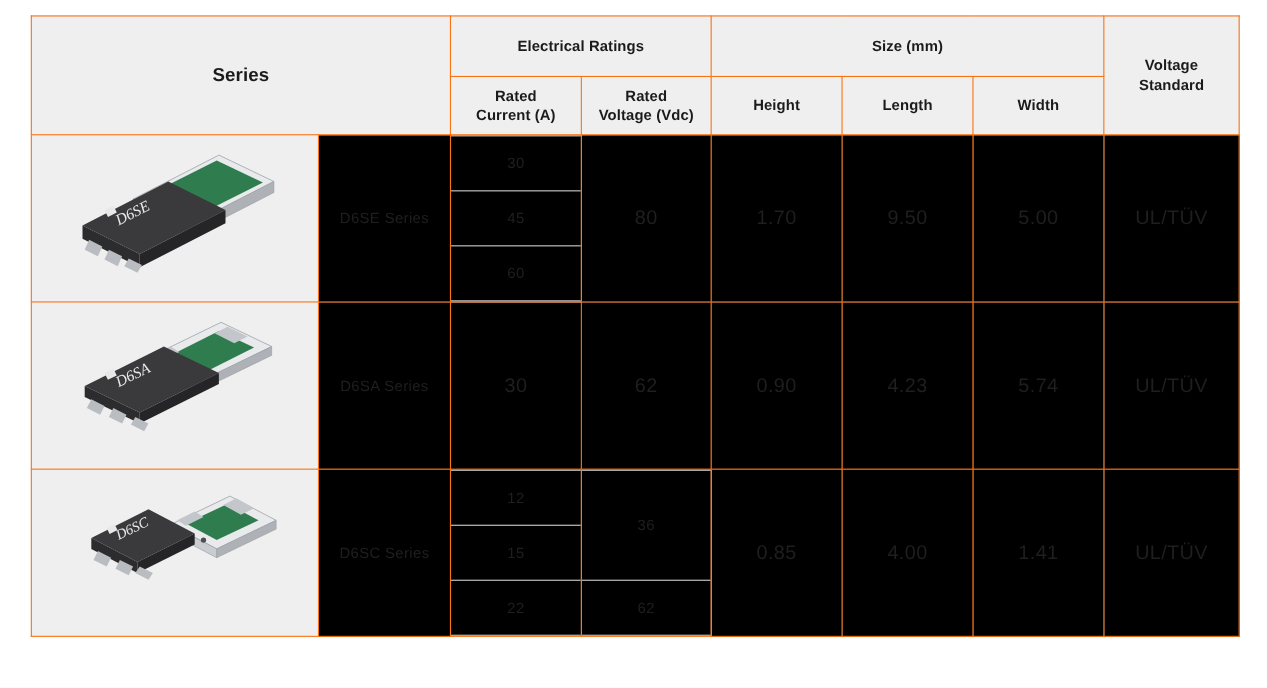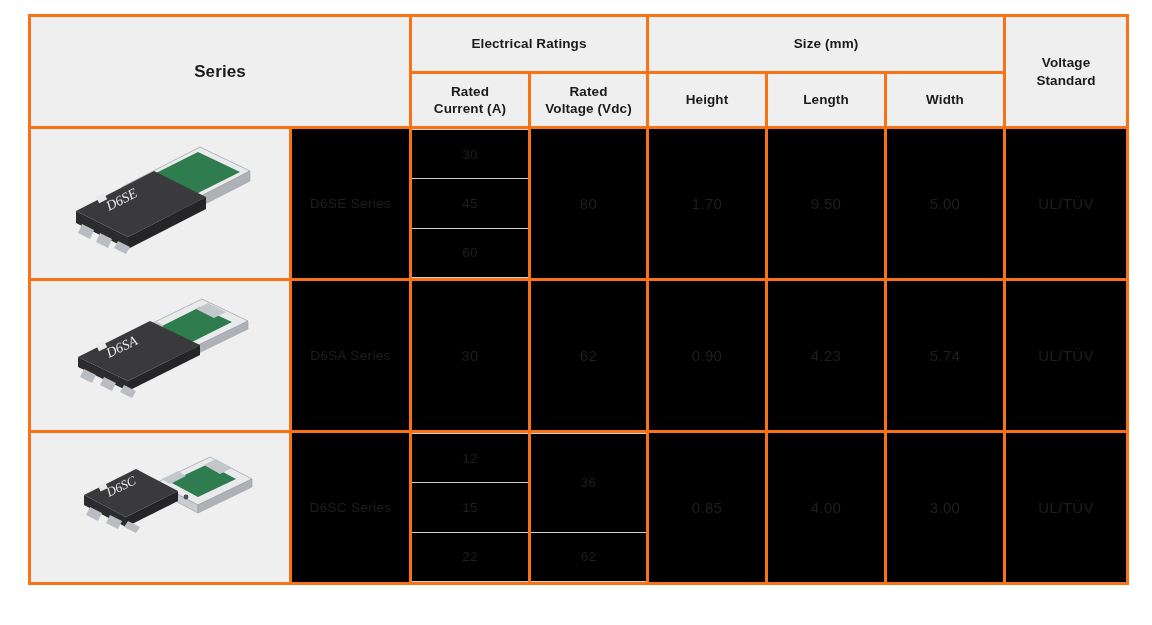--- a/index.html
+++ b/index.html
@@ -25,21 +25,21 @@
 
   table.spec {
     border-collapse: collapse;
     table-layout: fixed;
     width: 1098px;
     height: 565px;
     background: #efefef;
   }
 
   table.spec td, table.spec th {
-    border: 3px solid #f97316;
+    border: 1px solid #f97316;
     padding: 0;
     margin: 0;
     vertical-align: middle;
     text-align: center;
   }
 
   
   th.hd {
     background: #efefef;
     color: #1b1b1b;
@@ -53,21 +53,21 @@
   th.hd-sub    { height: 52px; }
 
   
   td.img-cell {
     background: #efefef;
     width: 261px;
   }
   td.dark {
     background: #000000;
     color: #1f1f1f;
-    font-size: 15px;
+    font-size: 18px;
     letter-spacing: .35px;
     border-color: #d0d0d0;
   }
   td.dark.series-cell { font-size: 13.5px; margin-left: 42px; }
 
   
   table.split {
     border-collapse: collapse;
     table-layout: fixed;
     width: 100%;
@@ -272,19 +272,19 @@
                   <td class="noborder-out">36</td>
                 </tr>
             <tr style="height:33.34%">
                   <td class="noborder-out">62</td>
                 </tr>
           </tbody>
             </table>
         </td>
         <td class="dark">0.85</td>
         <td class="dark">4.00</td>
-        <td class="dark">3.00</td>
+        <td class="dark">1.41</td>
         <td class="dark">UL/TÜV</td>
       </tr>
 
     </tbody>
   </table>
 </div>
 
 </body></html>

